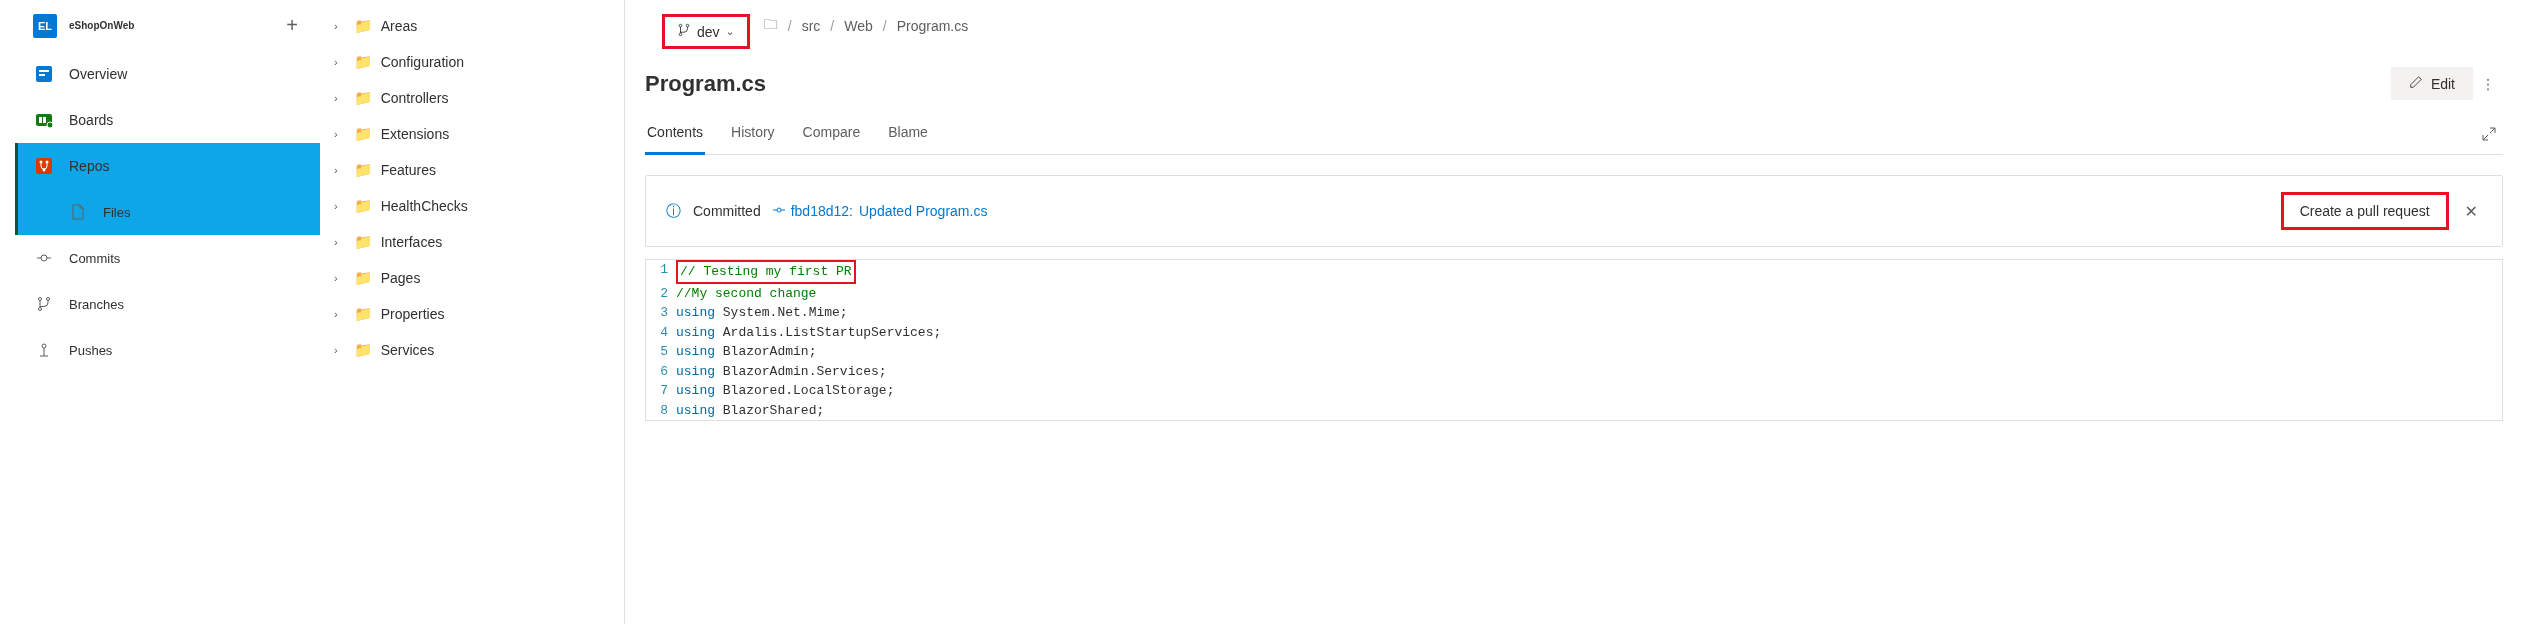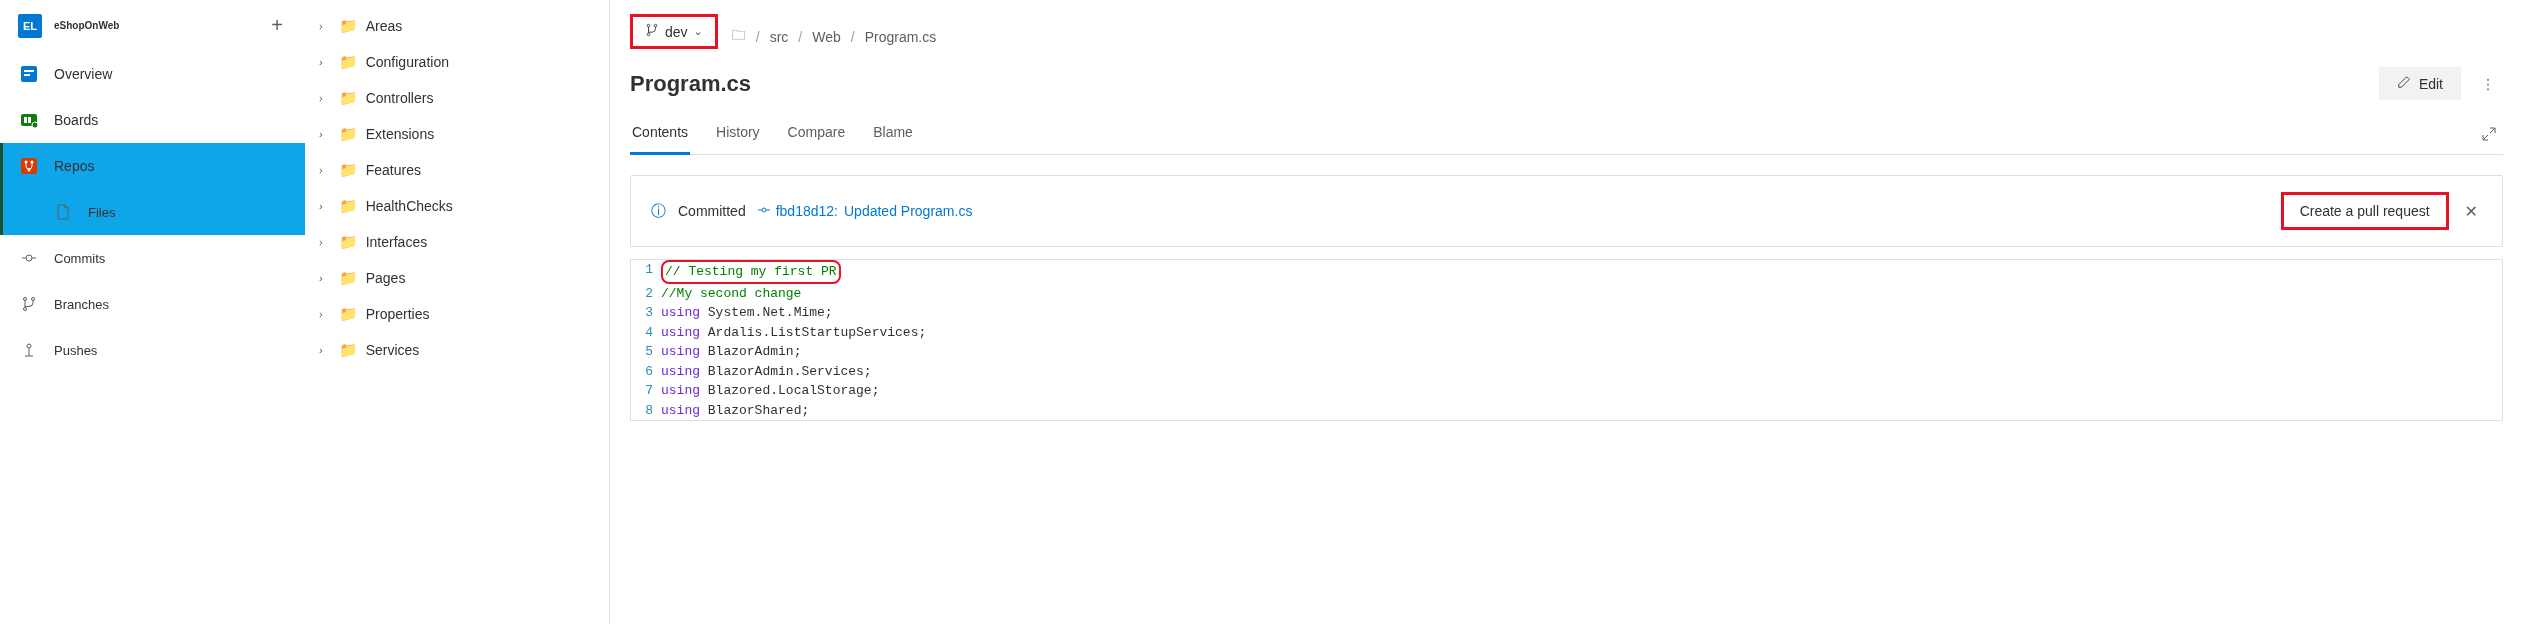--- a/index.html
+++ b/index.html
@@ -1,47 +1,47 @@
 <!DOCTYPE html>
 <html><head>
   <meta charset="utf-8">
   <style>
     * { margin: 0; padding: 0; box-sizing: border-box; }
     body { font-family: "Segoe UI", -apple-system, sans-serif; font-size: 14px; color: #323130; display: flex; height: 624px; width: 2523px; overflow: hidden; }
     
     
-    .sidebar { width: 305px; background: #fff; flex-shrink: 0; }
+    .sidebar { width: 305px; background: #fff; flex-shrink: 0; margin-left: 15px; }
     .sidebar-header { display: flex; align-items: center; padding: 10px 18px; gap: 12px; }
     .project-icon { width: 24px; height: 24px; background: #0078d4; color: #fff; display: flex; align-items: center; justify-content: center; font-size: 11px; font-weight: 600; border-radius: 2px; }
     .project-name { font-weight: 600; font-size: 10px; flex: 1; }
     .plus-btn { font-size: 20px; color: #605e5c; cursor: pointer; padding: 4px; }
     
     .nav-item { display: flex; align-items: center; padding: 12px 18px; gap: 14px; cursor: pointer; color: #323130; }
     .nav-item.active { background: #0ea5e9; border-left: 3px solid #14532d; padding-left: 15px; }
     .nav-item.sub { font-size: 13px; }
     .nav-item.sub.active { padding-left: 49px; }
     .nav-icon { width: 22px; height: 22px; display: flex; align-items: center; justify-content: center; flex-shrink: 0; }
     
     
     .filetree { width: 305px; background: #fff; padding: 8px 6px; flex-shrink: 0; border-right: 1px solid #e1dfdd; }
     .tree-item { display: flex; align-items: center; padding: 9px 8px; gap: 8px; cursor: pointer; color: #323130; }
     .chevron { color: #605e5c; font-size: 11px; width: 12px; }
     .folder-icon { color: #dcb67a; font-size: 15px; }
     
     
     .main { flex: 1; display: flex; flex-direction: column; padding: 0 20px; overflow: hidden; }
-    .breadcrumb-row { display: flex; align-items: flex-end; padding: 14px 0 10px; gap: 14px; }
+    .breadcrumb-row { display: flex; align-items: flex-start; padding: 14px 0 10px; gap: 14px; margin-left: 17px; }
     .branch-sel { display: flex; align-items: center; gap: 6px; padding: 6px 12px; border: 3px solid #e81123; cursor: pointer; }
     .branch-icon { font-size: 13px; }
     .bc { display: flex; align-items: center; gap: 10px; color: #605e5c; font-size: 14px; }
     .bc-sep { color: #a19f9d; }
     
     .title-row { display: flex; align-items: center; justify-content: space-between; padding: 8px 0 16px; }
     .file-title { font-size: 22px; font-weight: 600; }
-    .title-actions { display: flex; align-items: center; gap: 12px; }
+    .title-actions { display: flex; align-items: center; }
     .edit-btn { display: flex; align-items: center; gap: 8px; padding: 8px 18px; background: #f3f2f1; cursor: pointer; font-size: 14px; }
     .more-btn { padding: 8px; cursor: pointer; color: #605e5c; }
     
     .tabs-row { display: flex; align-items: center; justify-content: space-between; border-bottom: 1px solid #e1dfdd; }
     .tabs { display: flex; gap: 24px; }
     .tab { padding: 8px 2px 12px; cursor: pointer; font-size: 14px; color: #605e5c; }
     .tab.active { color: #323130; border-bottom: 3px solid #0078d4; margin-bottom: -1px; }
     .expand-btn { padding: 6px; cursor: pointer; color: #605e5c; }
     
     .commit-banner { display: flex; align-items: center; gap: 12px; padding: 16px 20px; margin: 20px 0 12px; border: 1px solid #e1dfdd; border-radius: 2px; background: #fff; }
@@ -50,22 +50,22 @@
     .commit-link { color: #0078d4; cursor: pointer; display: flex; align-items: center; gap: 6px; }
     .commit-spacer { flex: 1; }
     .pr-btn { padding: 8px 16px; border: 3px solid #e81123; cursor: pointer; font-size: 14px; }
     .close-x { color: #605e5c; cursor: pointer; padding: 4px; font-size: 16px; }
     
     .code-area { border: 1px solid #e1dfdd; font-family: Consolas, "Courier New", monospace; font-size: 13px; line-height: 1.5; }
     .code-line { display: flex; }
     .line-num { width: 30px; text-align: right; color: #2b91af; padding-right: 8px; user-select: none; }
     .line-content { white-space: pre; }
     .line-content.hl { border: 2px solid #e81123; padding: 0 2px; }
-    .kw { color: #6d28d9; }
-    .comment { color: #008000; border-radius: 8px; }
+    .kw { color: #0369a1; }
+    .comment { color: #008000; }
   </style>
 </head>
 <body>
 
 <div class="sidebar">
   <div class="sidebar-header">
     <div class="project-icon">EL</div>
     <div class="project-name">eShopOnWeb</div>
     <div class="plus-btn">+</div>
   </div>

